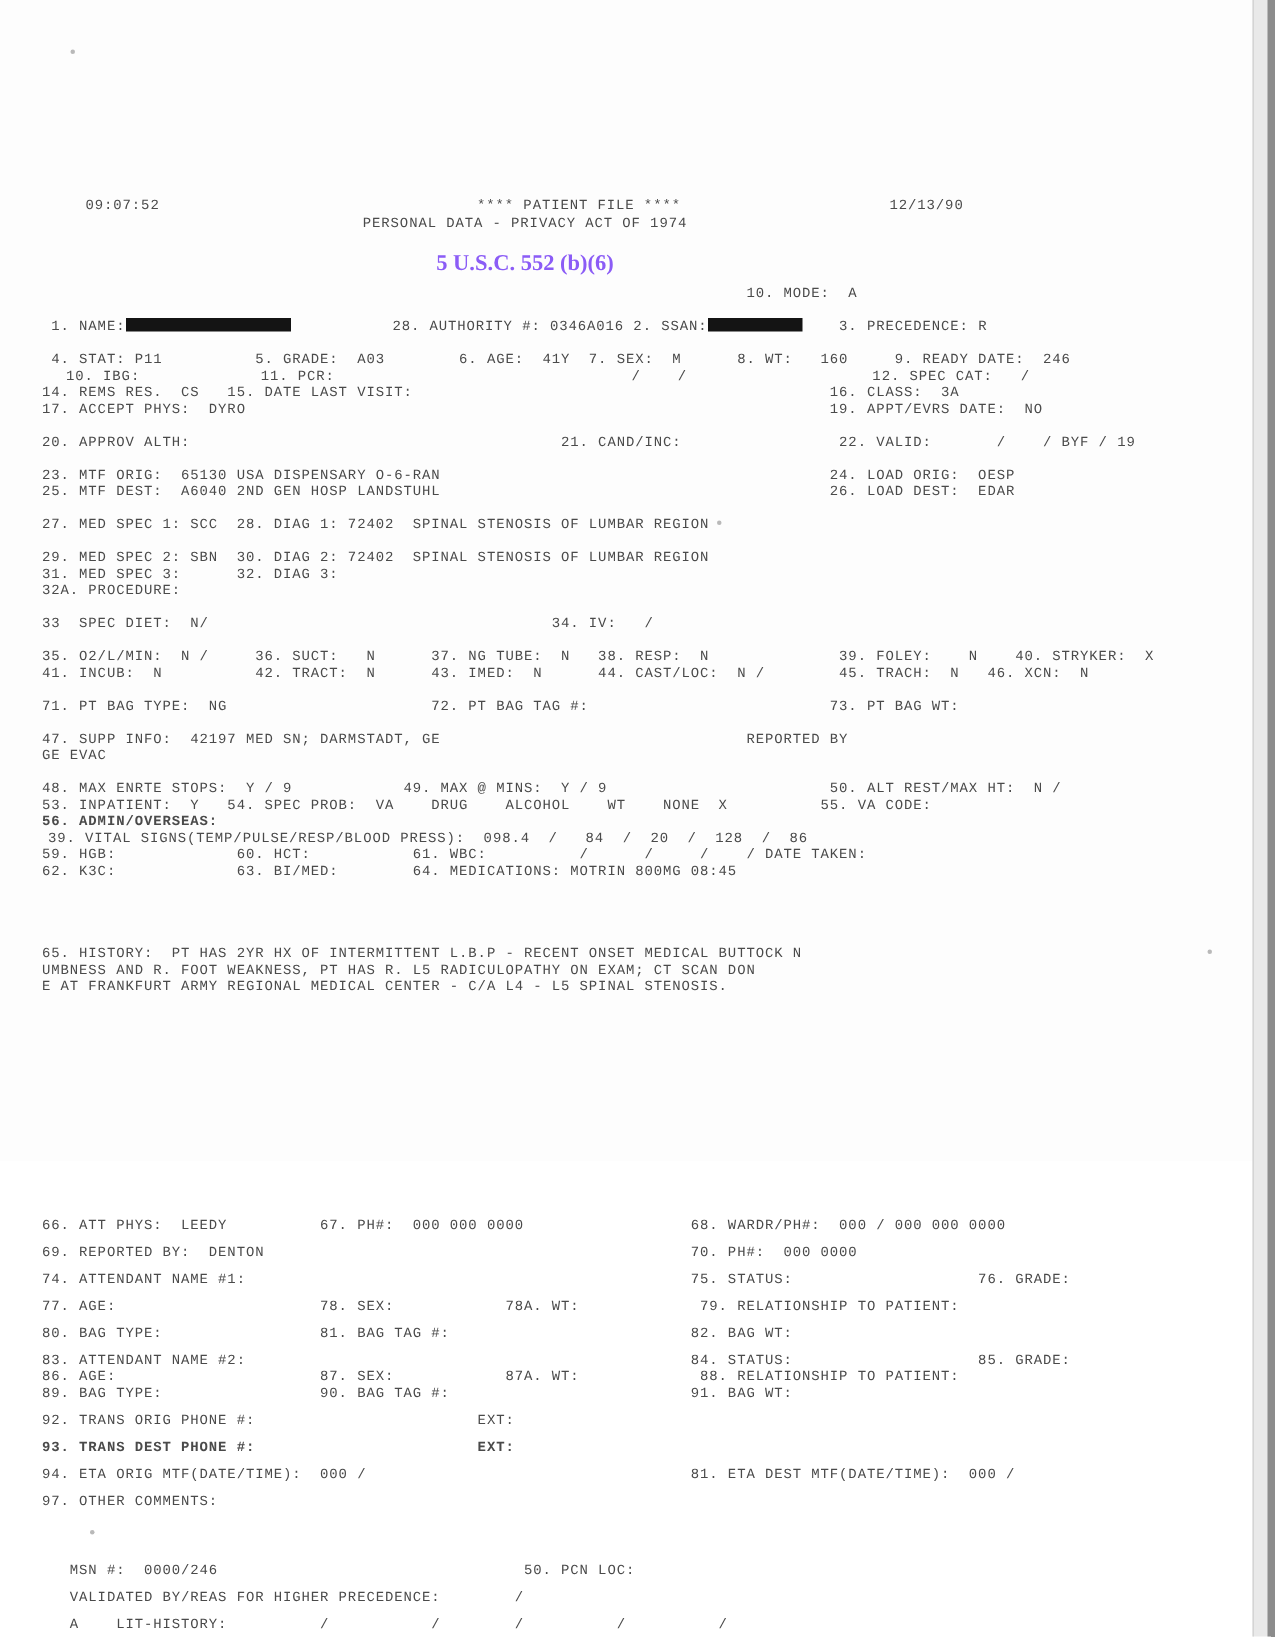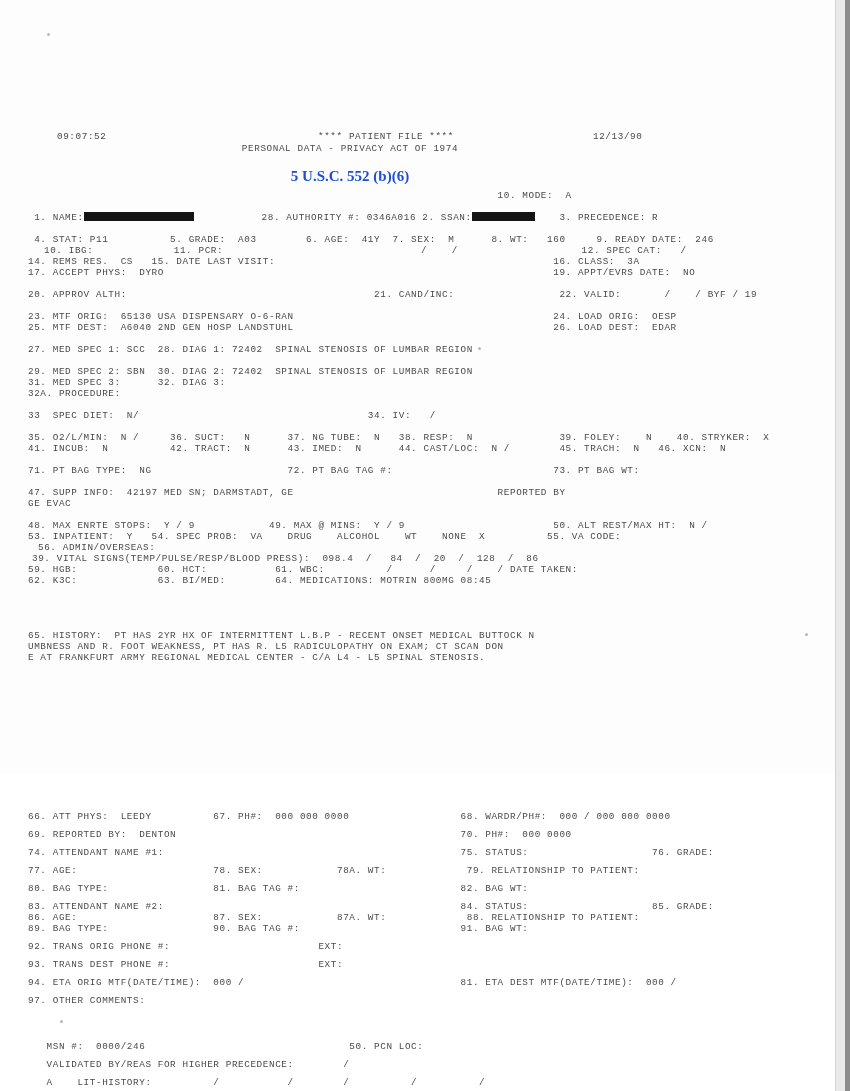--- a/index.html
+++ b/index.html
@@ -6,21 +6,21 @@
   body{width:850px;height:1091px;overflow:hidden;font-family:"Liberation Mono","DejaVu Sans Mono",monospace;}
   .page{position:relative;width:850px;height:774px;background:#fdfdfd;}
   .edge-right{position:absolute;top:0;right:0;width:14px;height:1091px;background:#e9e9e9;border-left:1px solid #d4d4d4;}
   .edge-dark{position:absolute;top:0;right:0;width:5px;height:1091px;background:#8c8c8c;}
   .doc{position:absolute;left:0;top:0;width:836px;height:1091px;}
   .mono{font-family:"Liberation Mono","DejaVu Sans Mono",monospace;font-size:9.3px;line-height:11px;color:#4a4a4a;letter-spacing:.6px;white-space:pre;}
   .hdr-left{position:absolute;left:57px;top:131px;}
   .hdr-center{position:absolute;left:0;top:131px;width:700px;text-align:center;padding-left:36px;}
   .hdr-center2{position:absolute;left:0;top:143px;width:700px;text-align:center;}
   .hdr-right{position:absolute;left:593px;top:131px;}
-  .usc{position:absolute;left:0;top:168px;width:700px;text-align:center;font-family:"Liberation Serif","DejaVu Serif",serif;font-weight:bold;font-size:15px;color:#1d4ed8;letter-spacing:0px;}
+  .usc{position:absolute;left:0;top:168px;width:700px;text-align:center;font-family:"Liberation Serif","DejaVu Serif",serif;font-weight:bold;font-size:15px;color:#8b5cf6;letter-spacing:0px;}
   .line{position:absolute;left:28px;}
   .redact{display:inline-block;background:#141414;height:9px;vertical-align:middle;position:relative;top:-1px;}
   .r1{width:110px;}
   .r2{width:63px;}
   .speck{position:absolute;background:#b9b9b9;border-radius:50%;}
 </style>
 </head>
 <body>
 
 <div class="page">
@@ -49,37 +49,37 @@
         <div class="mono line" style="top: 377px; left: 28px;">31. MED SPEC 3:      32. DIAG 3:</div>
         <div class="mono line" style="top: 388px; left: 28px;">32A. PROCEDURE:</div>
         <div class="mono line" style="top: 410px; left: 28px;">33  SPEC DIET:  N/                                     34. IV:   /</div>
         <div class="mono line" style="top: 432px; left: 28px;">35. O2/L/MIN:  N /     36. SUCT:   N      37. NG TUBE:  N   38. RESP:  N              39. FOLEY:    N    40. STRYKER:  X</div>
         <div class="mono line" style="top: 443px; left: 28px;">41. INCUB:  N          42. TRACT:  N      43. IMED:  N      44. CAST/LOC:  N /        45. TRACH:  N   46. XCN:  N</div>
         <div class="mono line" style="top: 465px; left: 28px;">71. PT BAG TYPE:  NG                      72. PT BAG TAG #:                          73. PT BAG WT:</div>
         <div class="mono line" style="top: 487px; left: 28px;">47. SUPP INFO:  42197 MED SN; DARMSTADT, GE                                 REPORTED BY</div>
         <div class="mono line" style="top: 498px; left: 28px;">GE EVAC</div>
         <div class="mono line" style="top: 520px; left: 28px;">48. MAX ENRTE STOPS:  Y / 9            49. MAX @ MINS:  Y / 9                        50. ALT REST/MAX HT:  N /</div>
         <div class="mono line" style="top: 531px; left: 28px;">53. INPATIENT:  Y   54. SPEC PROB:  VA    DRUG    ALCOHOL    WT    NONE  X          55. VA CODE:</div>
-        <div class="mono line" style="top: 542px; left: 38px;">56. ADMIN/OVERSEAS:</div>
+        <div class="mono line" style="top: 542px; left: 28px; font-weight: bold;">56. ADMIN/OVERSEAS:</div>
         <div class="mono line" style="top: 553px; left: 32px;">39. VITAL SIGNS(TEMP/PULSE/RESP/BLOOD PRESS):  098.4  /   84  /  20  /  128  /  86</div>
         <div class="mono line" style="top: 564px; left: 28px;">59. HGB:             60. HCT:           61. WBC:          /      /     /    / DATE TAKEN:</div>
         <div class="mono line" style="top: 575px; left: 28px;">62. K3C:             63. BI/MED:        64. MEDICATIONS: MOTRIN 800MG 08:45</div>
         <div class="mono line" style="top: 630px; left: 28px;">65. HISTORY:  PT HAS 2YR HX OF INTERMITTENT L.B.P - RECENT ONSET MEDICAL BUTTOCK N</div>
         <div class="mono line" style="top: 641px; left: 28px;">UMBNESS AND R. FOOT WEAKNESS, PT HAS R. L5 RADICULOPATHY ON EXAM; CT SCAN DON</div>
         <div class="mono line" style="top: 652px; left: 28px;">E AT FRANKFURT ARMY REGIONAL MEDICAL CENTER - C/A L4 - L5 SPINAL STENOSIS.</div>
         <div class="mono line" style="top: 811px; left: 28px;">66. ATT PHYS:  LEEDY          67. PH#:  000 000 0000                  68. WARDR/PH#:  000 / 000 000 0000</div>
         <div class="mono line" style="top: 829px; left: 28px;">69. REPORTED BY:  DENTON                                              70. PH#:  000 0000</div>
         <div class="mono line" style="top: 847px; left: 28px;">74. ATTENDANT NAME #1:                                                75. STATUS:                    76. GRADE:</div>
         <div class="mono line" style="top: 865px; left: 28px;">77. AGE:                      78. SEX:            78A. WT:             79. RELATIONSHIP TO PATIENT:</div>
         <div class="mono line" style="top: 883px; left: 28px;">80. BAG TYPE:                 81. BAG TAG #:                          82. BAG WT:</div>
         <div class="mono line" style="top: 901px; left: 28px;">83. ATTENDANT NAME #2:                                                84. STATUS:                    85. GRADE:</div>
         <div class="mono line" style="top: 912px; left: 28px;">86. AGE:                      87. SEX:            87A. WT:             88. RELATIONSHIP TO PATIENT:</div>
         <div class="mono line" style="top: 923px; left: 28px;">89. BAG TYPE:                 90. BAG TAG #:                          91. BAG WT:</div>
         <div class="mono line" style="top: 941px; left: 28px;">92. TRANS ORIG PHONE #:                        EXT:</div>
-        <div class="mono line" style="top: 959px; left: 28px;">93. TRANS DEST PHONE #:                        EXT:</div>
+        <div class="mono line" style="top: 959px; left: 28px; font-weight: bold;">93. TRANS DEST PHONE #:                        EXT:</div>
         <div class="mono line" style="top: 977px; left: 28px;">94. ETA ORIG MTF(DATE/TIME):  000 /                                   81. ETA DEST MTF(DATE/TIME):  000 /</div>
         <div class="mono line" style="top: 995px; left: 28px;">97. OTHER COMMENTS:</div>
         <div class="mono line" style="top: 1041px; left: 28px;">   MSN #:  0000/246                                 50. PCN LOC:</div>
         <div class="mono line" style="top: 1059px; left: 28px;">   VALIDATED BY/REAS FOR HIGHER PRECEDENCE:        /</div>
         <div class="mono line" style="top: 1077px; left: 28px;">   A    LIT-HISTORY:          /           /        /          /          /</div>
       </div>
 
   </div>
 
   <div class="edge-right"></div>

